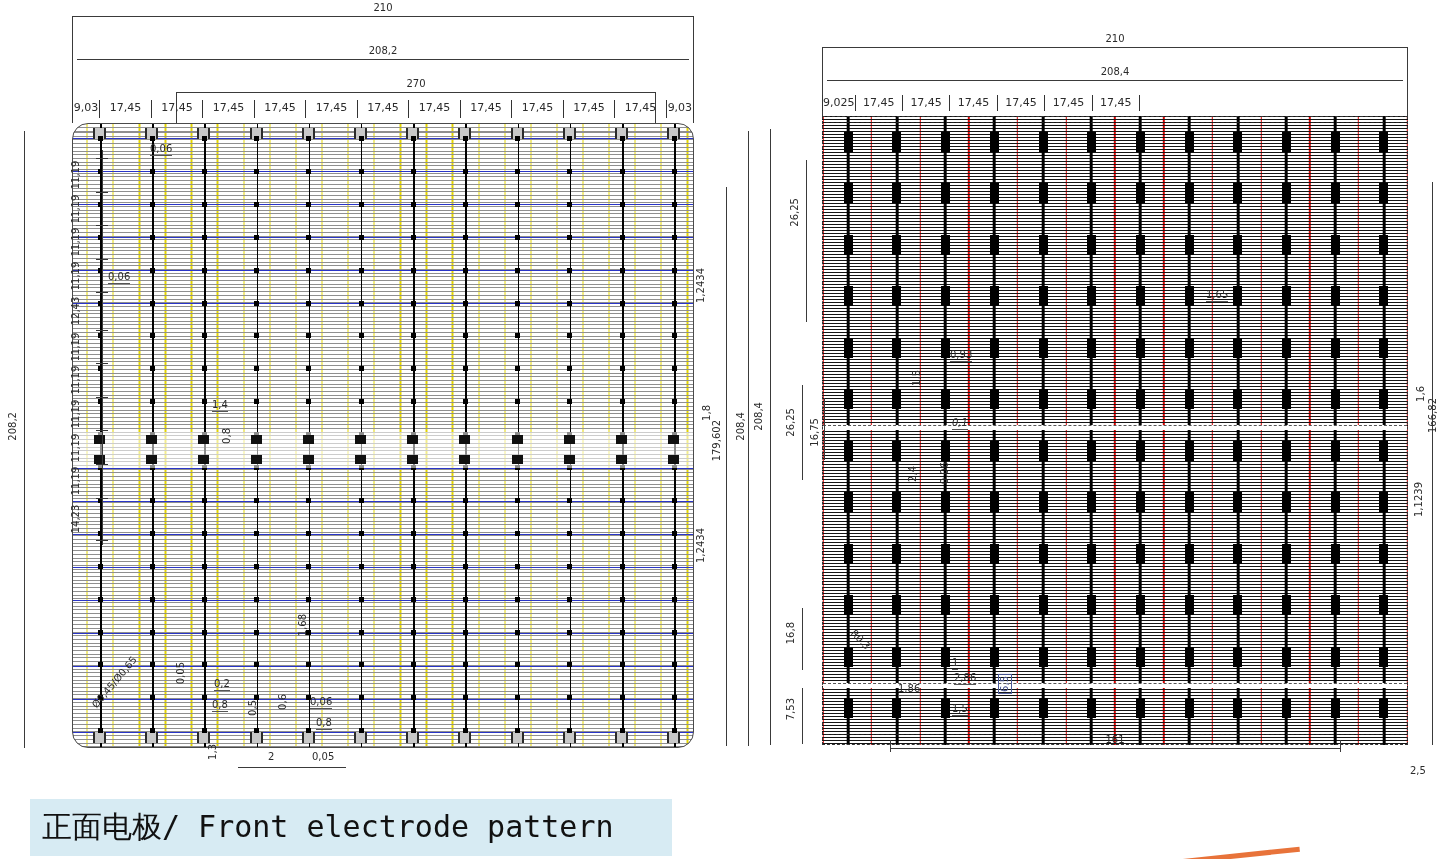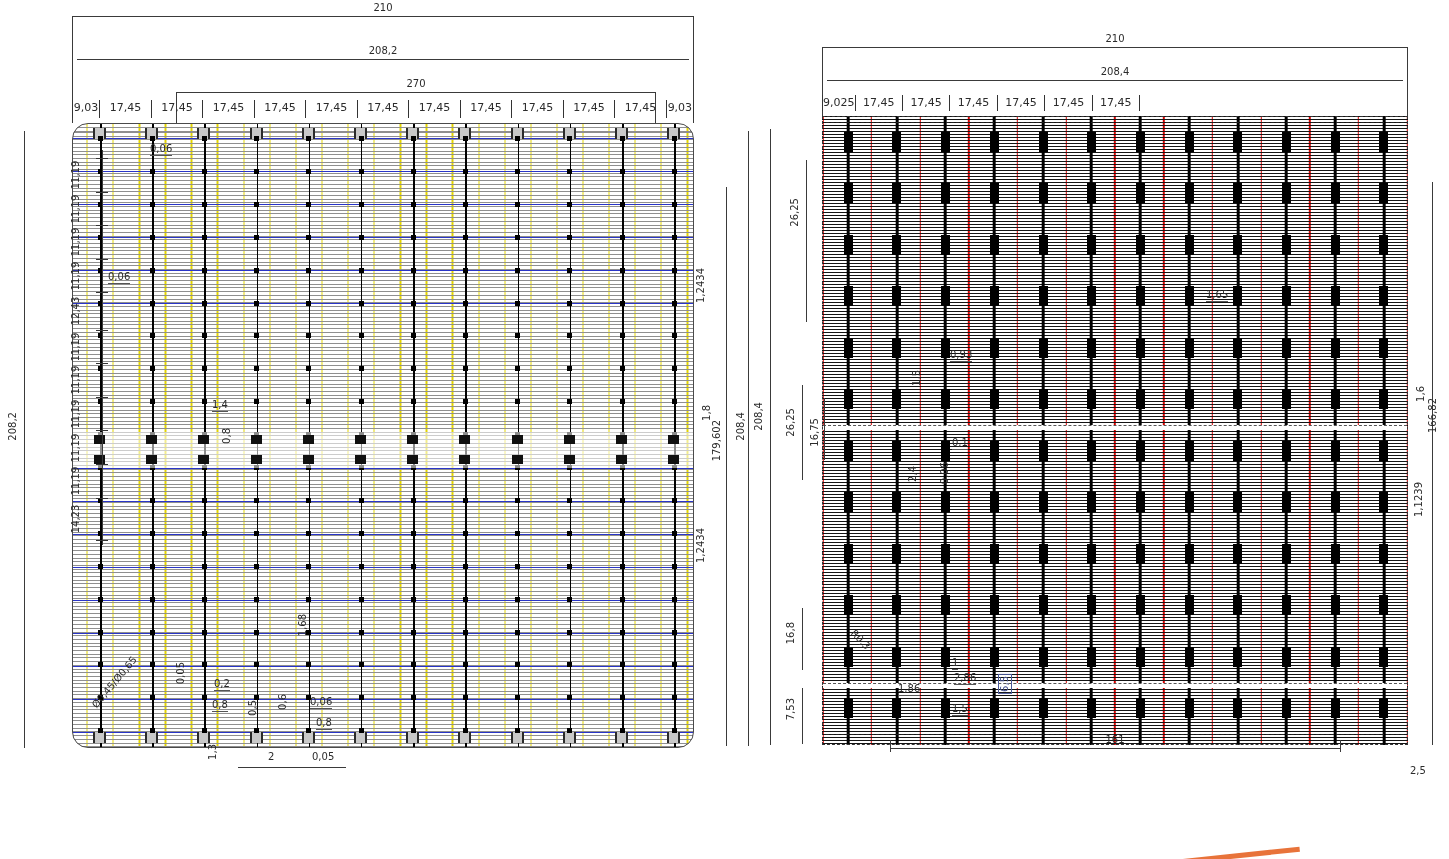--- a/index.html
+++ b/index.html
@@ -278,32 +278,35 @@
     <span class="dim vdim" style="left:786px;top:698px;">7,53</span>
 
     <div class="dline v" style="left:1432px;top:182px;height:563px;"></div>
     <span class="dim vdim" style="left:1416px;top:386px;">1,6</span>
     <span class="dim vdim" style="left:1428px;top:398px;">166,82</span>
     <span class="dim vdim" style="left:1414px;top:482px;">1,1239</span>
 
     <span class="dim ul" style="left:1206px;top:290px;">1,65</span>
     <span class="dim ul" style="left:950px;top:350px;">0,93</span>
     <span class="dim vdim" style="left:912px;top:370px;">1,5</span>
-    <span class="dim ul" style="left:952px;top:438px;">0,1</span>
+    <span class="dim ul" style="left:952px;top:418px;font-style:italic;">0,1</span>
     <span class="dim vdim" style="left:940px;top:462px;">0,06</span>
     <span class="dim vdim" style="left:908px;top:466px;">2,4</span>
     <span class="dim diag2" style="left:856px;top:628px;">R0,3</span>
     <span class="dim ul" style="left:952px;top:658px;">1</span>
     <span class="dim ul" style="left:954px;top:673px;">2,86</span>
     <span class="dim ul" style="left:898px;top:684px;text-align:right;">1,86</span>
     <span class="dim vdim box" style="left:998px;top:674px;">6,5</span>
     <span class="dim ul" style="left:952px;top:704px;">1,5</span>
 
     <div class="dline h" style="left:890px;top:748px;width:450px;"></div>
     <div class="dline v" style="left:890px;top:740px;height:12px;"></div>
     <div class="dline v" style="left:1340px;top:740px;height:12px;"></div>
     <span class="dimc" style="left:890px;width:450px;top:735px;">161</span>
     <span class="dim" style="left:1410px;top:724px;margin-top:42px;">2,5</span>
   </div>
 
+  <div class="caption" style="left:30px;top:799px;width:642px;height:57px;">
+    <span>正面电极/ Front electrode pattern</span>
+  </div>
   <div class="orange-mark"></div>
 
 </div>
 
 </body></html>

